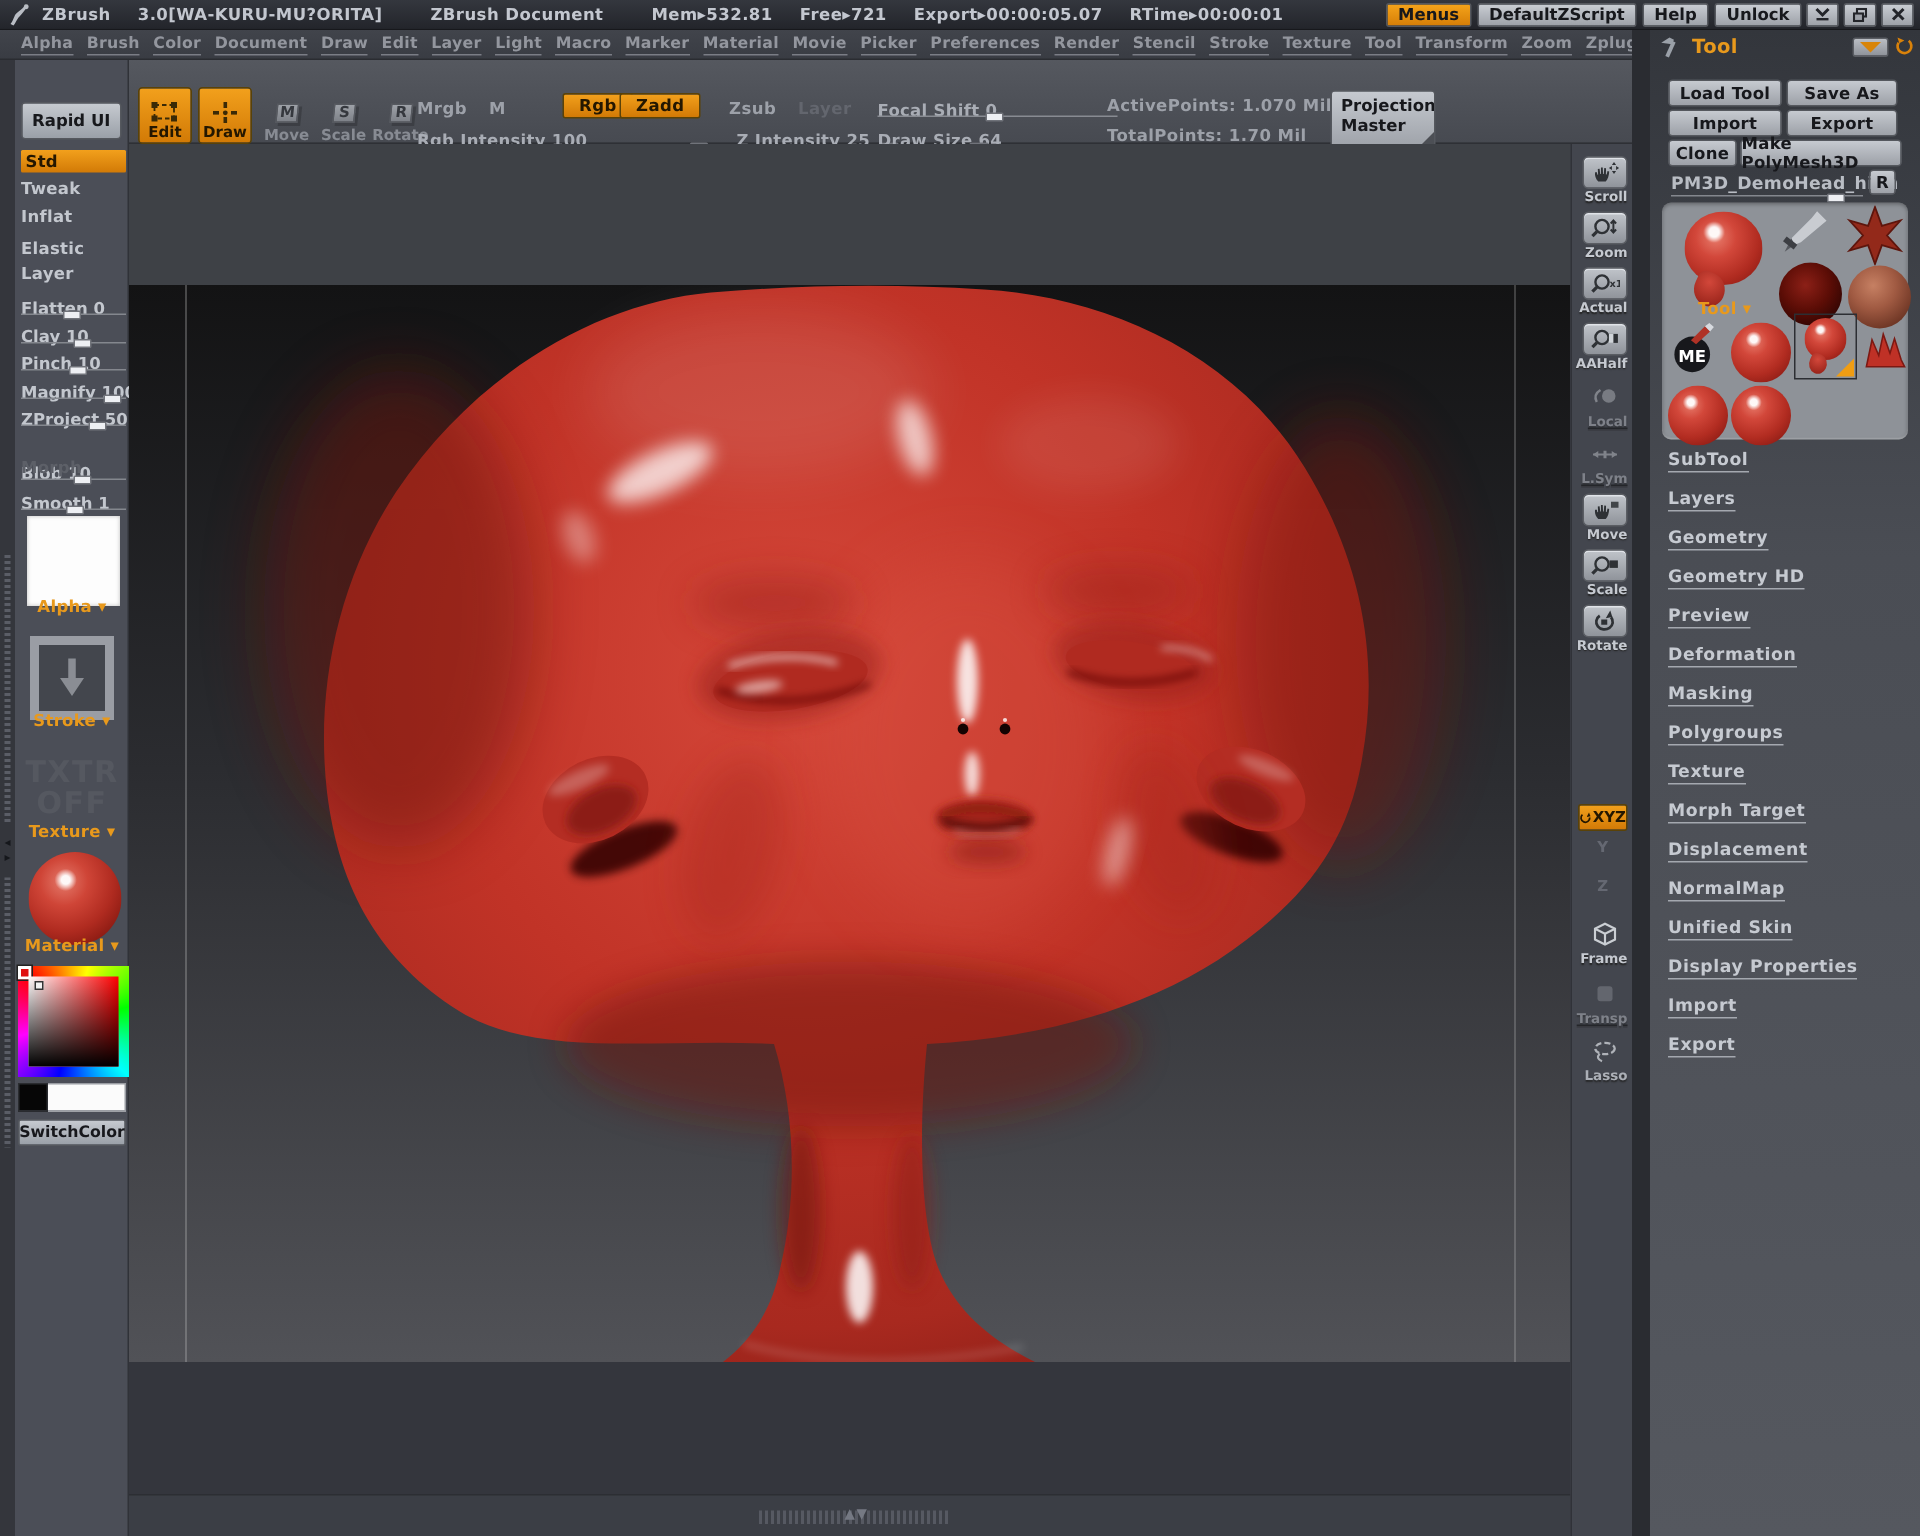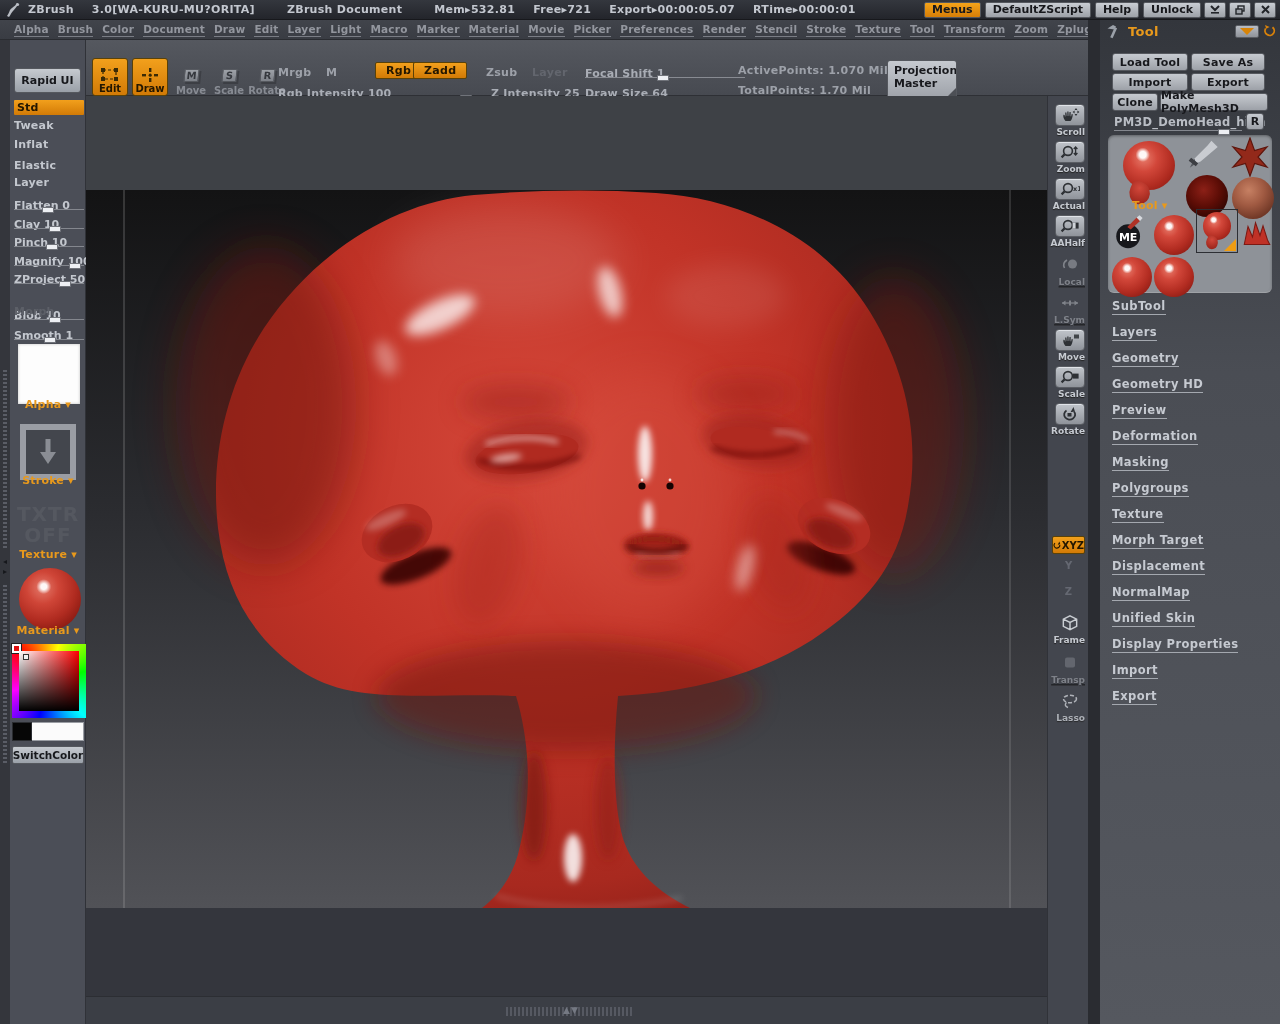--- a/index.html
+++ b/index.html
@@ -257,21 +257,21 @@
   </div>
 
   <span class="tgl abs" style="left:192px;top:26px">Mrgb</span>
   <span class="tgl abs" style="left:240px;top:26px">M</span>
   <span class="tgl box abs" style="left:289px;top:22px">Rgb</span>
   <span class="tgl box abs" style="left:327px;top:22px">Zadd</span>
   <span class="tgl abs" style="left:400px;top:26px">Zsub</span>
   <span class="tgl dim abs" style="left:446px;top:26px">Layer</span>
 
   <div class="sld" style="left:499px;top:22px;width:160px">
-    <span class="slab">Focal Shift 1</span>
+    <span class="slab">Focal Shift 0</span>
     <span class="track"></span><span class="tick" style="left:72px"></span>
   </div>
   <div class="sld" style="left:192px;top:42px;width:200px">
     <span class="slab">Rgb Intensity 100</span>
     <span class="track"></span><span class="tick" style="left:182px"></span>
   </div>
   <div class="sld" style="left:405px;top:42px;width:152px">
     <span class="slab">Z Intensity 25</span>
     <span class="track"></span><span class="tick" style="left:96px"></span>
   </div>

